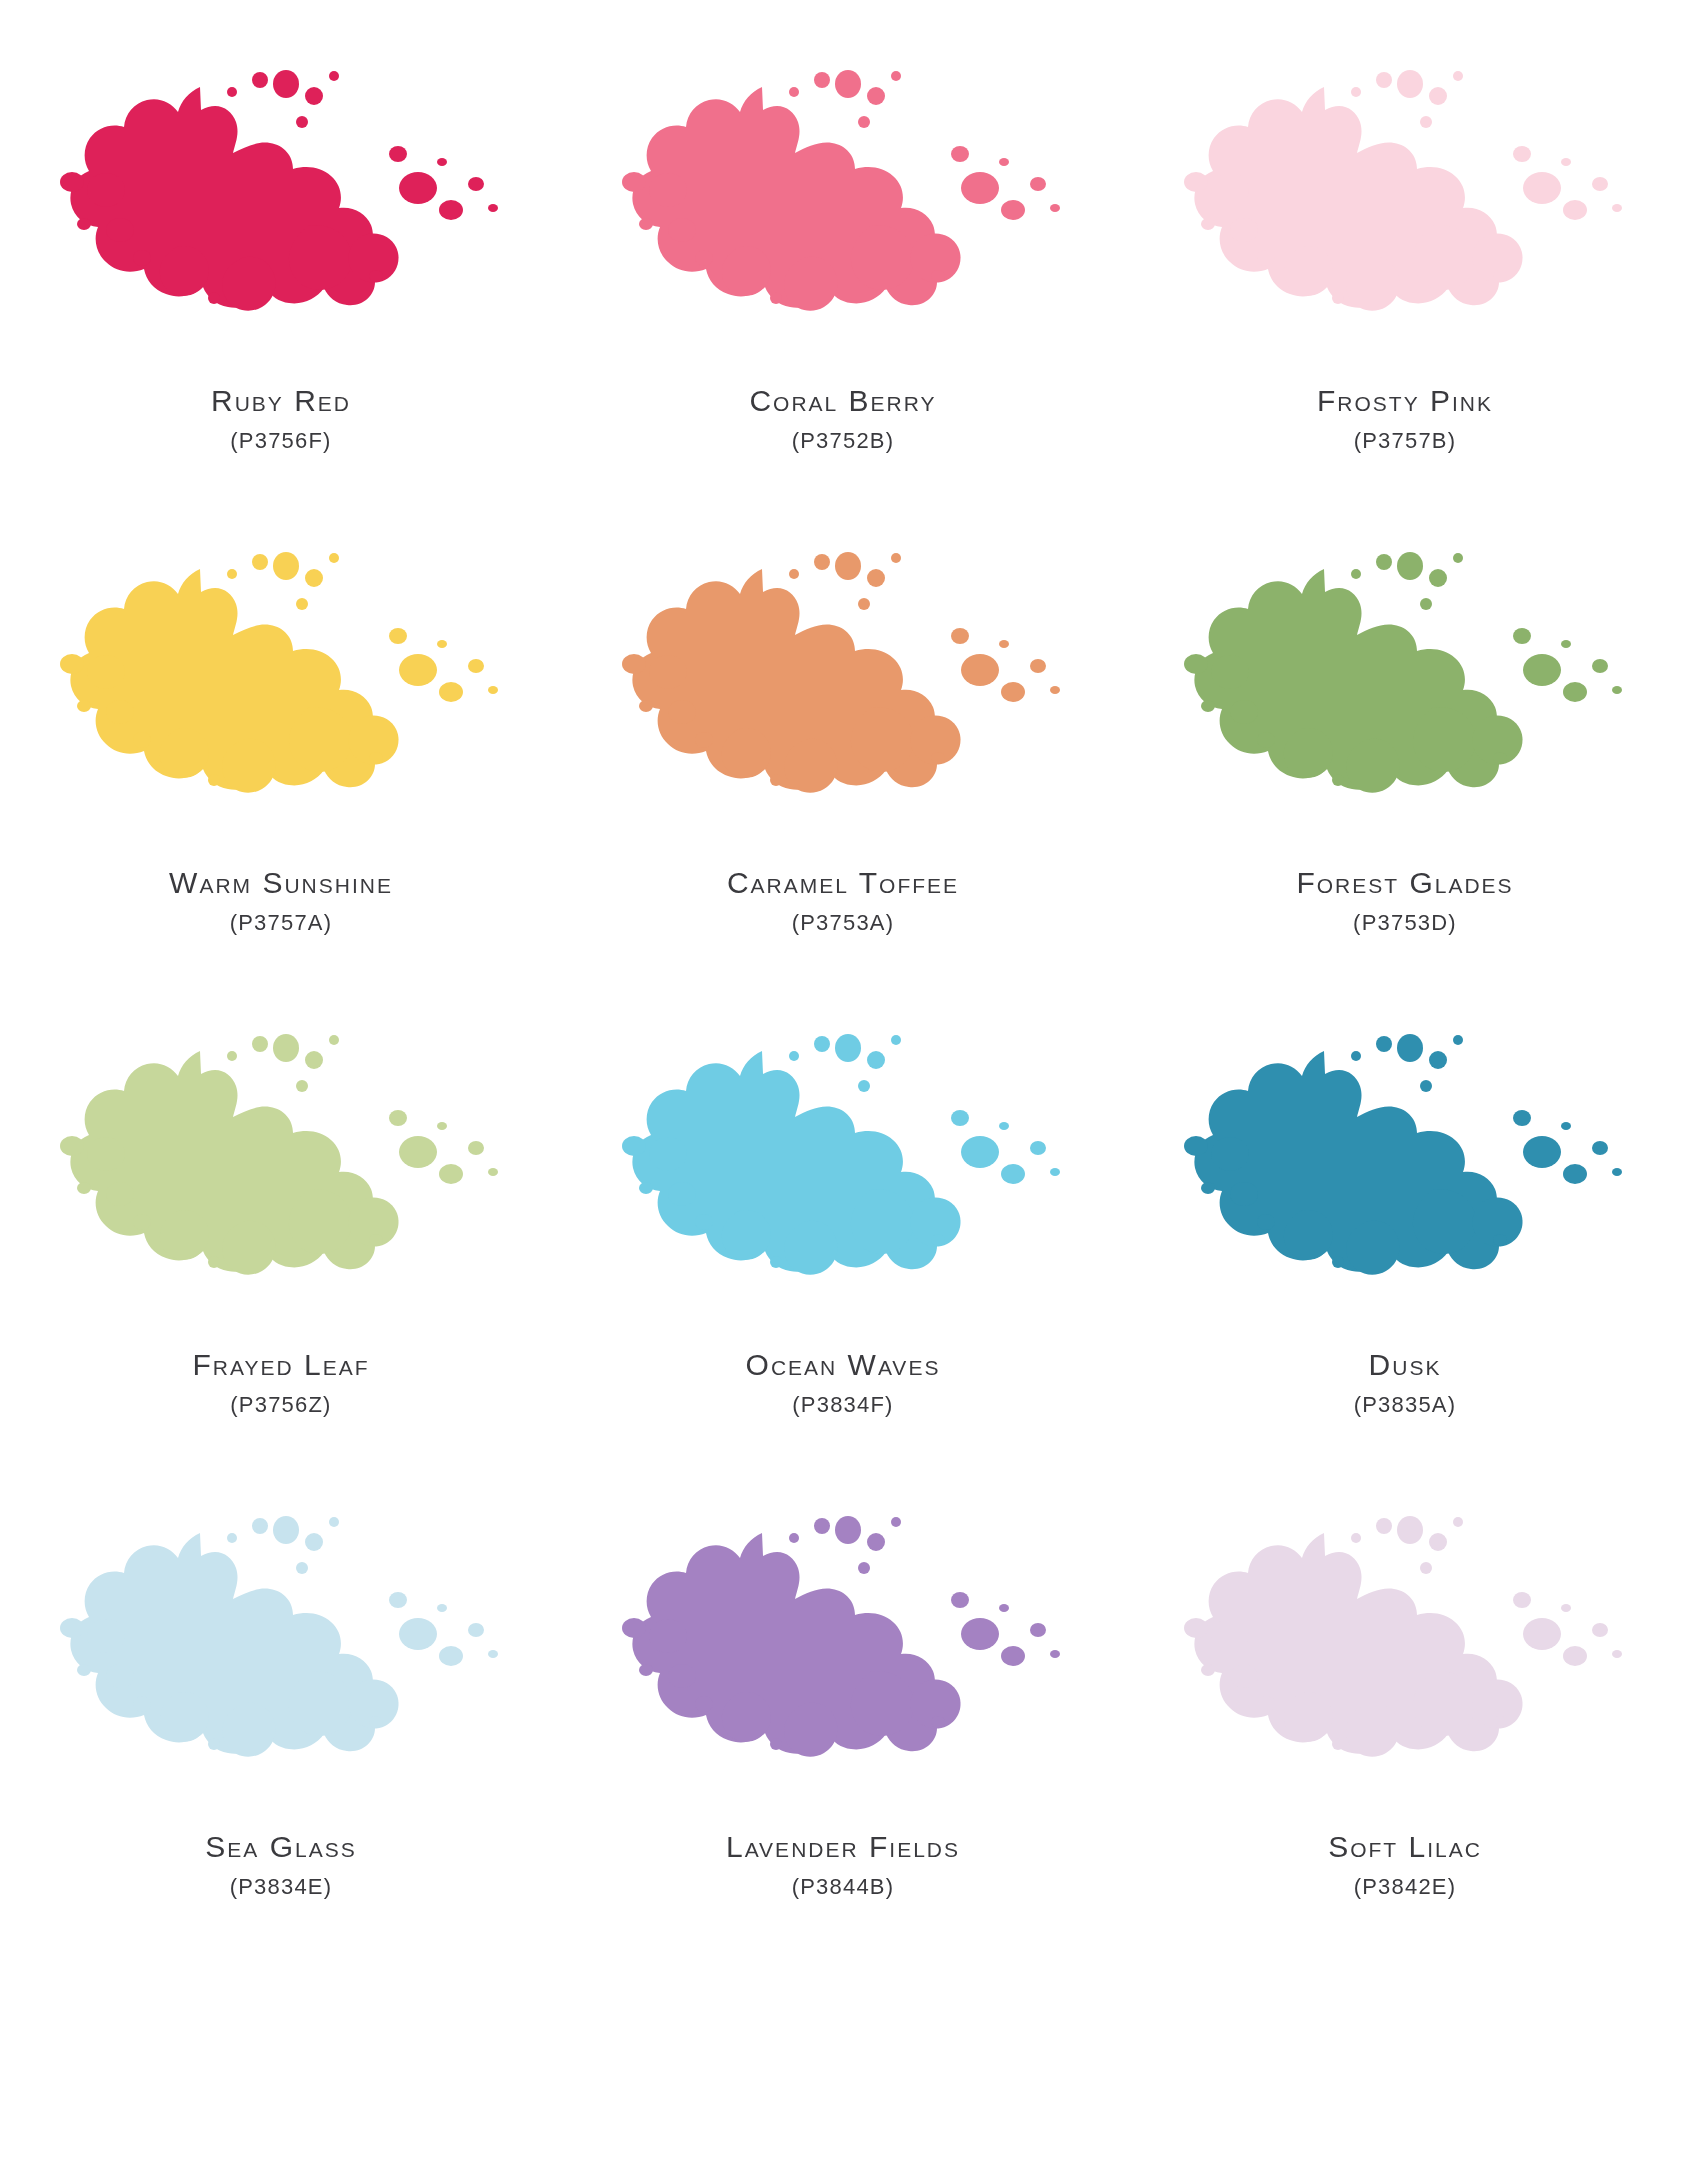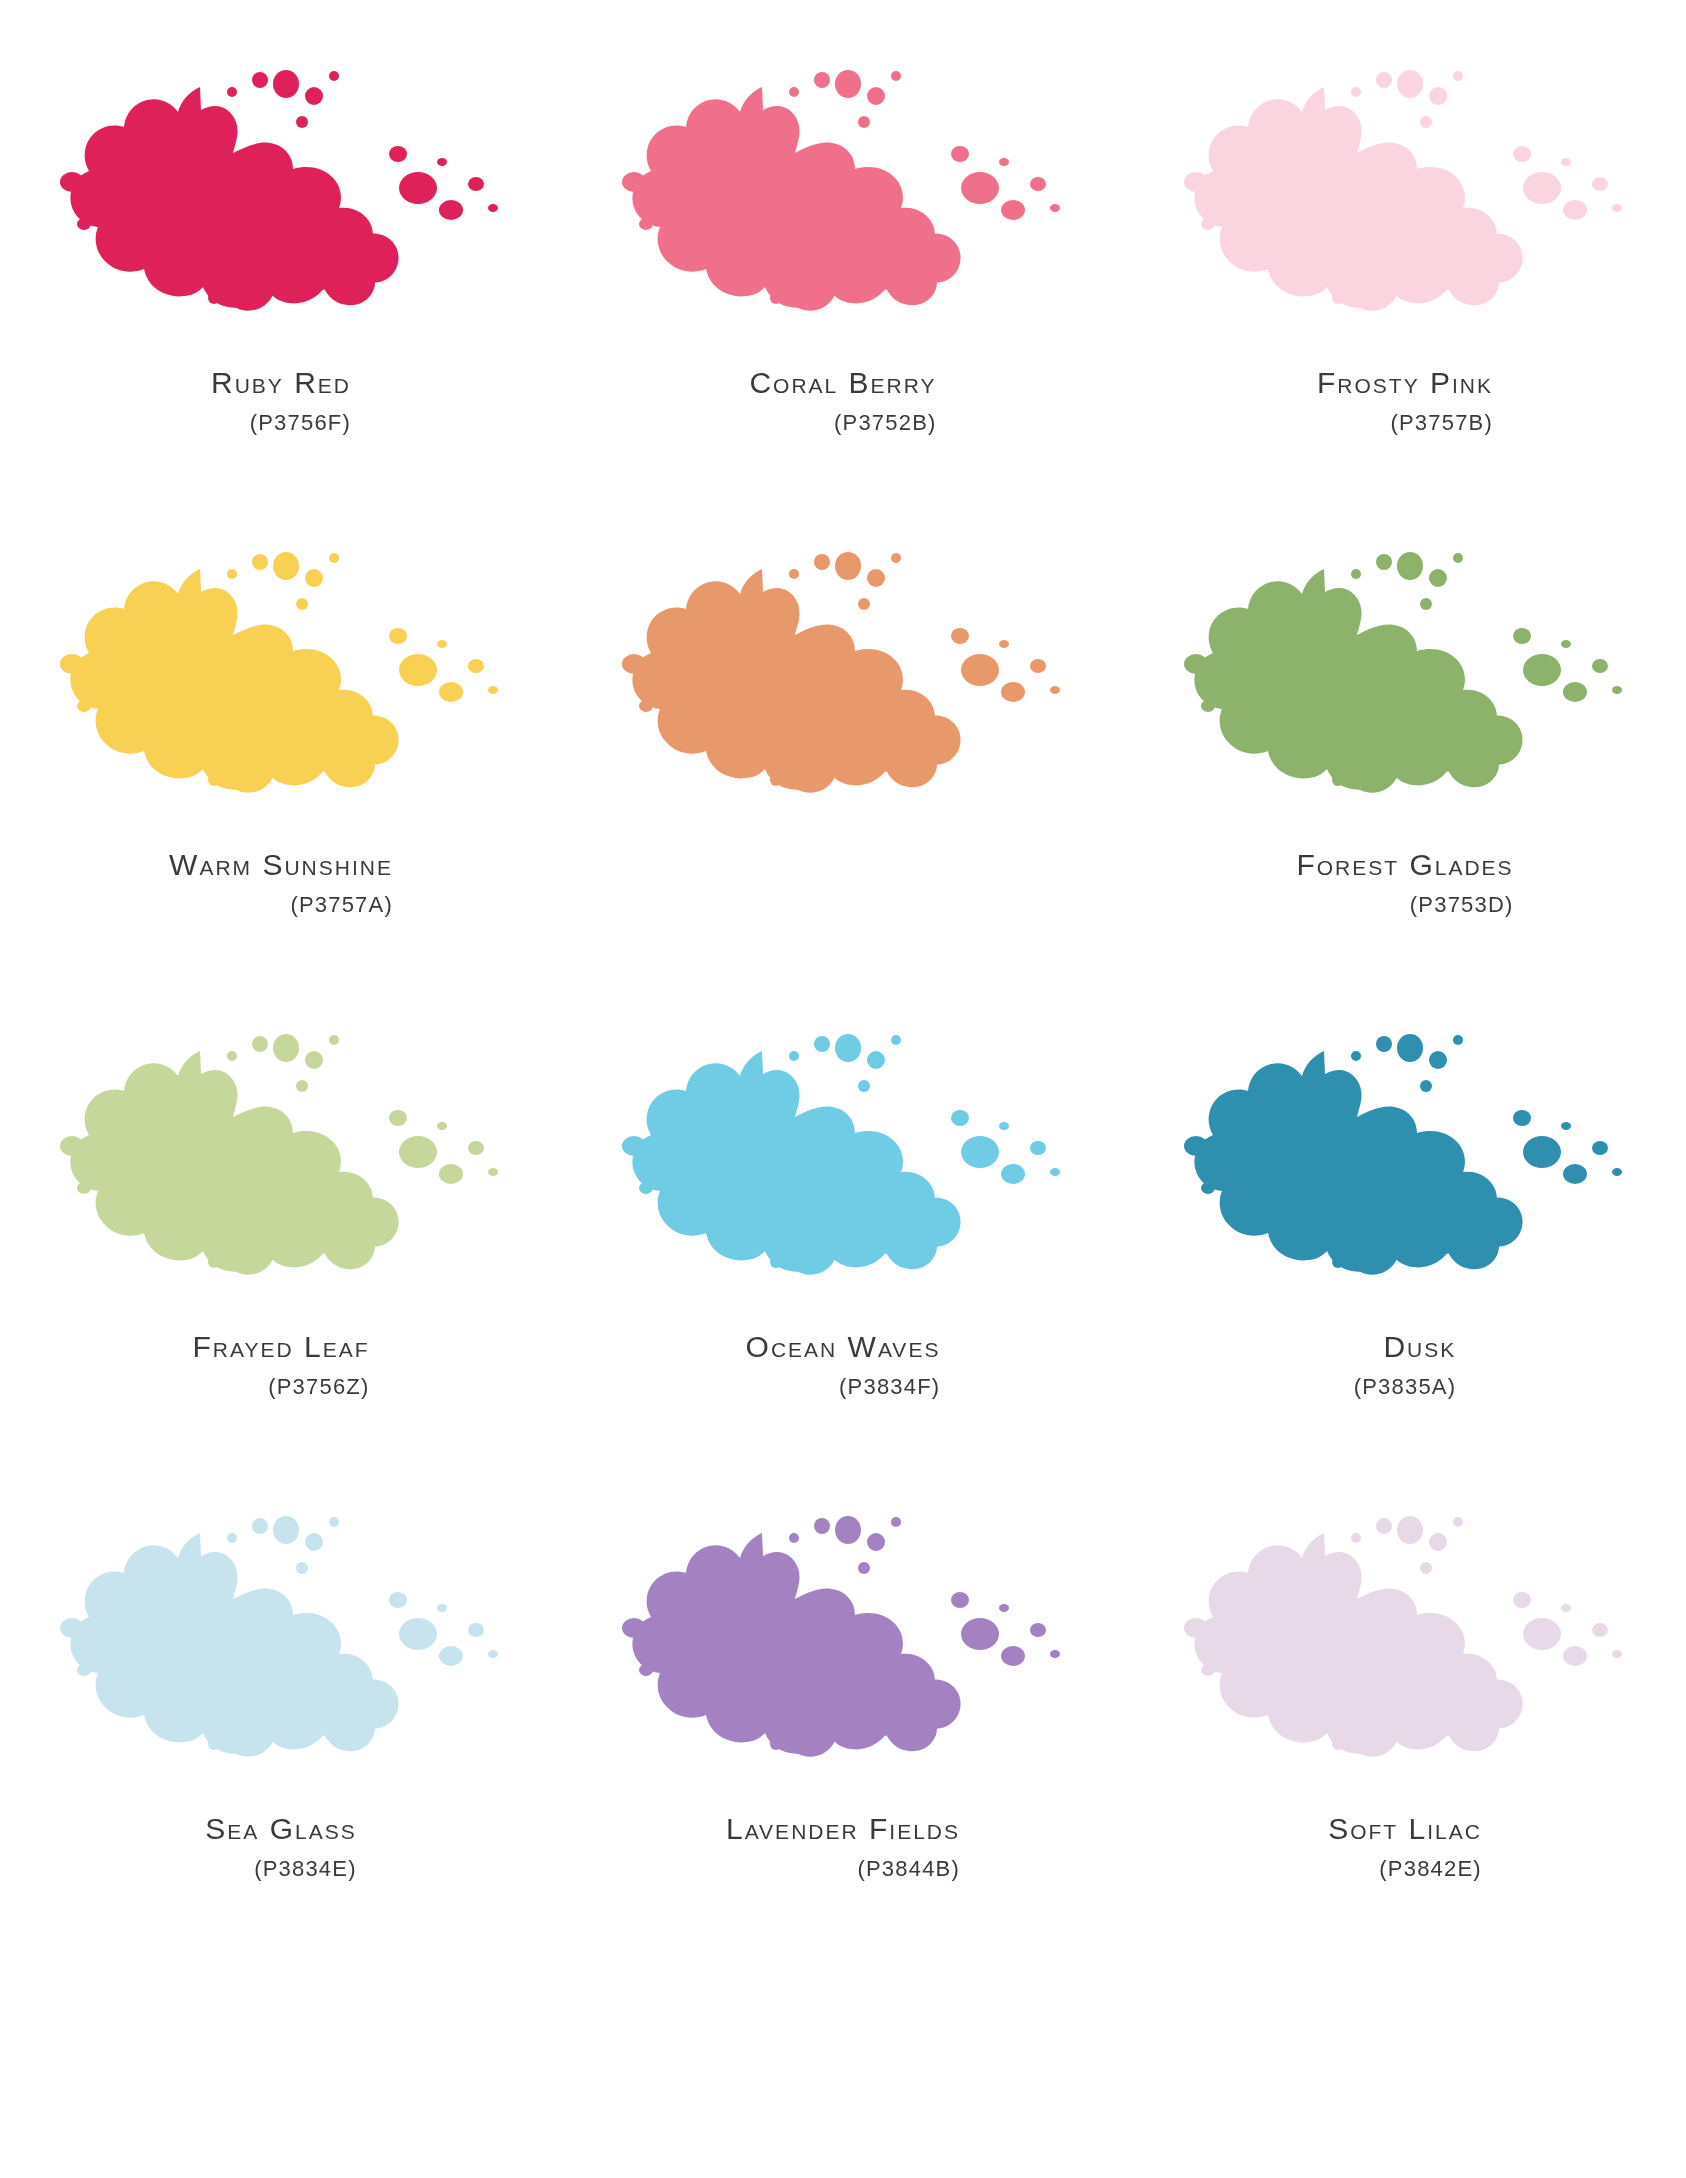--- a/index.html
+++ b/index.html
@@ -56,21 +56,22 @@
     align-items: center;
     justify-content: center;
   }
   .splat-wrap svg {
     width: 100%;
     height: 100%;
     display: block;
     overflow: visible;
   }
   .caption {
-    text-align: right;
+    margin-top: 18px;
+    text-align: center;
     line-height: 1.42;
   }
   .color-name {
     display: block;
     font-size: 30px;
     font-weight: 400;
     letter-spacing: 2.0px;
     color: #3a3a3e;
     font-variant: small-caps;
     text-transform: capitalize;
@@ -316,20 +317,24 @@
       <ellipse cx="268" cy="34" rx="9" ry="9"></ellipse>
       <ellipse cx="214" cy="18" rx="8" ry="8"></ellipse>
       <ellipse cx="288" cy="14" rx="5" ry="5"></ellipse>
       <ellipse cx="186" cy="30" rx="5" ry="5"></ellipse>
       <ellipse cx="256" cy="60" rx="6" ry="6"></ellipse>
       <ellipse cx="330" cy="214" rx="7" ry="6"></ellipse>
       <ellipse cx="168" cy="236" rx="6" ry="6"></ellipse>
     </g>
   </svg>
         </div>
+        <div class="caption">
+          <span class="color-name">Caramel Toffee</span>
+          <span class="color-code">(P3753A)</span>
+        </div>
       </div>
       <div class="swatch">
         <div class="splat-wrap">
   <svg viewBox="0 0 470 300" xmlns="http://www.w3.org/2000/svg">
     <g fill="#8CB26B">
       <path d="M155 48 c16 -9 30 -2 35 12 c4 12 -1 22 -3 31 c12 -6 24 -12 37 -10
                c14 2 23 13 23 26 c14 -4 28 -2 38 7 c10 9 12 21 8 32 c14 -2 27 5 32 17
                c5 13 0 27 -11 35 c9 4 15 12 15 22 c0 14 -13 25 -28 23 c-11 -1 -19 -8 -23 -17
                c-8 11 -21 17 -35 15 c-10 -1 -18 -7 -23 -15 c-7 14 -22 22 -38 19
                c-12 -2 -21 -10 -25 -20 c-10 9 -24 12 -37 7 c-12 -4 -20 -14 -22 -25

